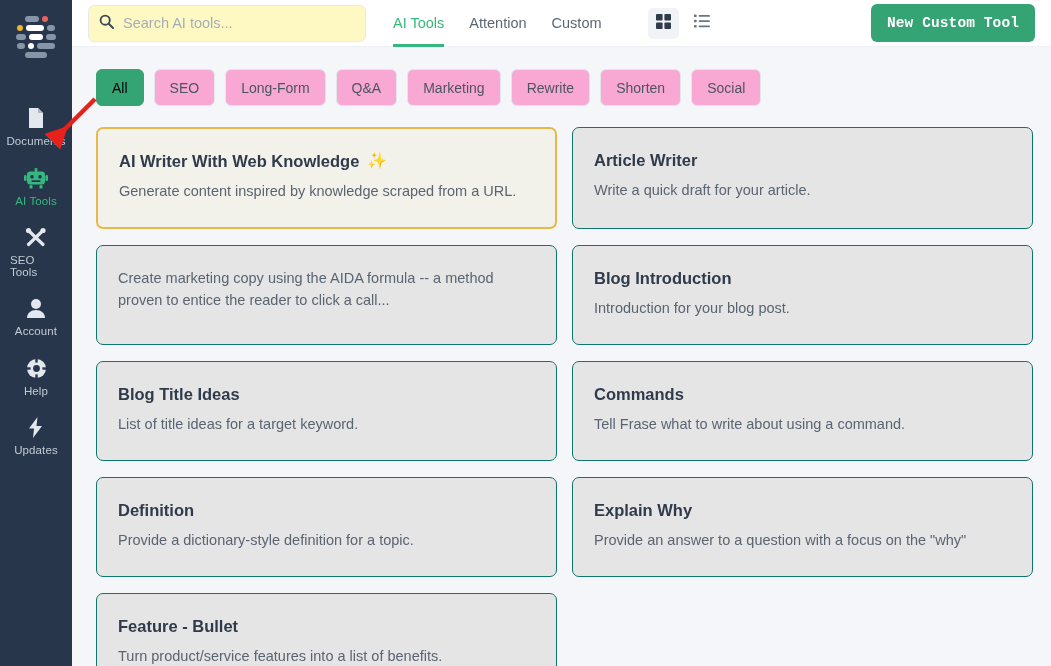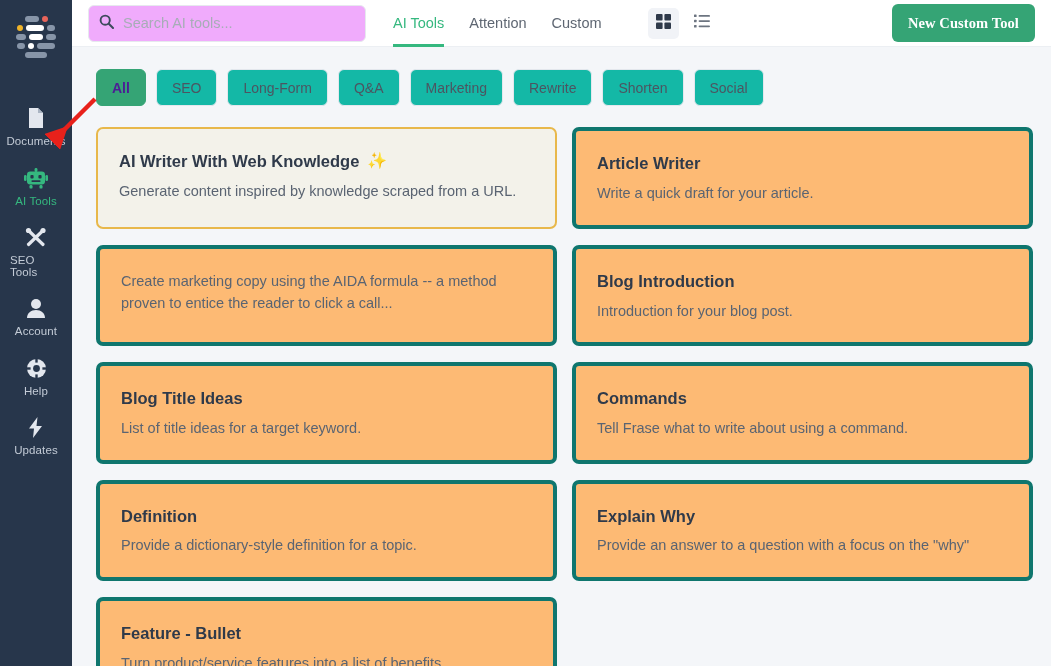--- a/index.html
+++ b/index.html
@@ -70,21 +70,21 @@
 
   .topbar {
     height: 47px; flex: 0 0 47px;
     background: #ffffff;
     display: flex; align-items: center;
     padding: 0 16px 0 16px;
     border-bottom: 1px solid #eceff3;
   }
   .search-box {
     width: 278px; height: 37px;
-    background: #f0abfc;
+    background: #fef9c3;
     border: 1px solid #e6e9ee;
     border-radius: 6px;
     display: flex; align-items: center;
     padding: 0 10px;
     gap: 9px;
   }
   .search-box input {
     border: none; outline: none; background: transparent;
     font-size: 14.5px; color: #424b57;
     font-family: "Liberation Sans", sans-serif;
@@ -111,57 +111,57 @@
     display: flex; align-items: center; justify-content: center;
     cursor: pointer; background: transparent;
   }
   .vt-btn.active { background: #f1f3f7; }
 
   .spacer { flex: 1 1 auto; }
   .primary-btn {
     background: #35a475; color: #fff;
     border: none; border-radius: 6px;
     font-size: 14.5px; font-weight: bold;
-    font-family: Liberation Serif, serif;
+    font-family: Liberation Mono, monospace;
     padding: 0 16px; height: 38px;
     cursor: pointer;
     letter-spacing: .1px;
   }
 
   
   .content {
     flex: 1 1 auto;
     overflow: hidden;
     padding: 22px 18px 0 24px;
   }
   .pills { display: flex; gap: 10px; margin-bottom: 21px; }
   .pill {
     height: 37px; min-width: 46px;
     padding: 0 15px;
     border: 1px solid #e3e7ed;
-    background: #14b8a6;
+    background: #f9a8d4;
     border-radius: 6px;
     font-size: 14px; color: #4c5561;
     display: flex; align-items: center; justify-content: center;
     cursor: pointer;
     font-family: "Liberation Sans", sans-serif;
   }
   .pill.active {
     background: #35a475; border-color: #35a475;
-    color: #4c1d95; font-weight: bold;
+    color: #000000; font-weight: normal;
   }
 
   .grid {
     display: grid;
     grid-template-columns: 1fr 1fr;
     gap: 16px 15px;
   }
   .card {
-    background: #fdba74;
-    border: 4px solid #0f766e;
+    background: #e5e5e5;
+    border: 1px solid #0f766e;
     border-radius: 7px;
     min-height: 100px;
     padding: 22px 20px 20px 21px;
     cursor: pointer;
   }
   .card.tall { min-height: 102px; }
   .card.highlight {
     background: #f3f2ea;
     border: 2px solid #e8b84b;
   }

